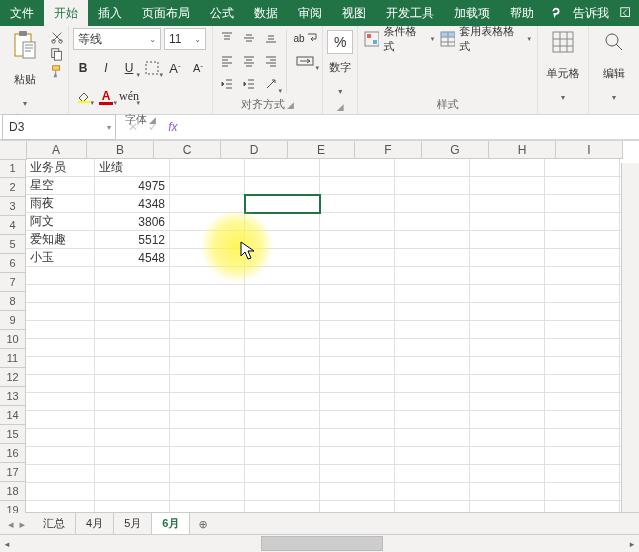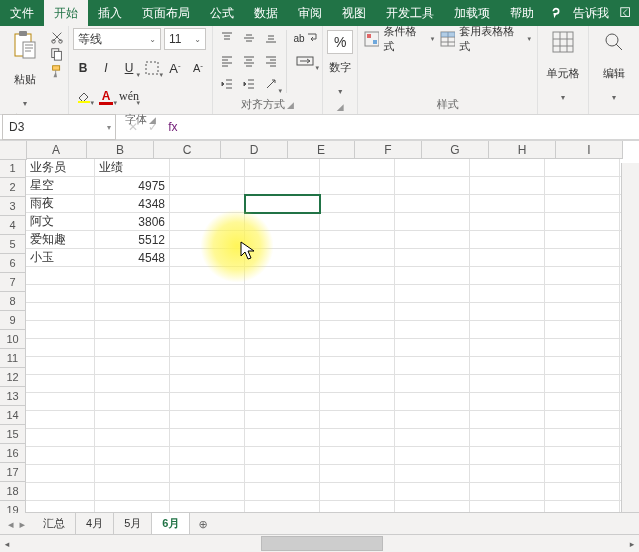--- a/index.html
+++ b/index.html
@@ -29,21 +29,21 @@
 .aligngroup .row{display:flex;gap:2px}
 .vsep{width:1px;background:#ddd;align-self:stretch;margin:2px 1px}
 .styleitem{display:flex;align-items:center;gap:4px;font-size:11px;height:18px;padding:0 2px}
 .styleitem .dd{font-size:7px;color:#666;margin-left:2px}
 
 .fbar{display:flex;align-items:center;border-bottom:1px solid #d6d6d6;height:24px;background:#fff}
 .namebox{width:100px;border-right:1px solid #d6d6d6;height:100%;display:flex;align-items:center;padding:0 6px;position:relative;border:1px solid #c8c6c4;margin:2px;background:#fff}
 .namebox .arr{position:absolute;right:4px;font-size:8px;color:#888}
 .fx-icons{display:flex;align-items:center;gap:10px;padding:0 10px;color:#888}
 .fx-icons .disabled{color:#ccc}
-.fx-label{color:#701a75}
+.fx-label{font-style:italic;color:#8b5cf6}
 
 .grid-wrap{position:relative;overflow:hidden;border-top:1px solid #d6d6d6}
 .corner{position:absolute;left:0;top:0;width:26px;height:18px;background:#f3f2f1;border-right:1px solid #ccc;border-bottom:1px solid #ccc;z-index:3}
 .colheads{position:absolute;left:26px;top:0;height:18px;display:flex;z-index:2;background:#f3f2f1}
 .colhead{border-right:1px solid #ccc;border-bottom:1px solid #ccc;display:flex;align-items:center;justify-content:center;font-size:12px;color:#555;background:#f3f2f1}
 .rowheads{position:absolute;left:0;top:18px;width:26px;z-index:2;background:#f3f2f1}
 .rowhead{height:18px;border-bottom:1px solid #ccc;border-right:1px solid #ccc;display:flex;align-items:center;justify-content:center;font-size:11px;color:#555;background:#f3f2f1}
 .cells{position:absolute;left:26px;top:18px}
 .cellrow{display:flex;height:18px}
 .cell{border-right:1px solid #e0e0e0;border-bottom:1px solid #e0e0e0;padding:0 4px;display:flex;align-items:center;font-size:12px;overflow:hidden;white-space:nowrap}

